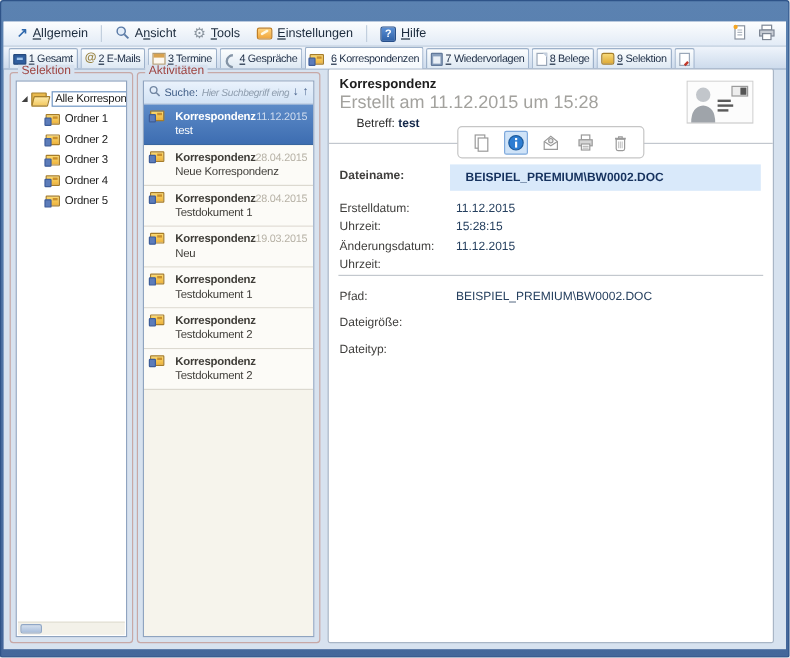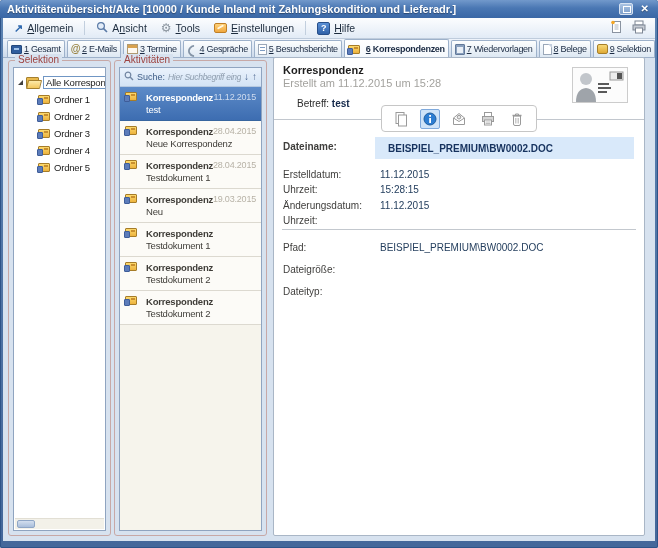--- a/index.html
+++ b/index.html
@@ -61,21 +61,21 @@
     display:flex; align-items:center; gap:2px;
     height:17px; padding:0 3px;
     background:linear-gradient(#fdfefe,#dde8f3);
     border:1px solid #9db1ca; border-bottom:none;
     border-radius:2px 2px 0 0;
     color:#1c2c44; font-size:9px; letter-spacing:-0.3px; white-space:nowrap;
     flex:none;
   }
   .tab.active{
     background:linear-gradient(#ffffff,#f4f8fc);
-    height:19px; margin-bottom:-1px; z-index:2; position:relative;font-weight:bold;
+    height:19px; margin-bottom:-1px; z-index:2; position:relative;
   }
 
   
   .groupbox{
     position:absolute; border:1px solid #c7a8a6; border-radius:3px;
   }
   .groupbox > .glabel{
     position:absolute; top:-7px; left:6px; padding:0 3px;
     background:#d7e2ef; color:#9e4340; font-size:10px; white-space:nowrap;
   }
@@ -134,21 +134,21 @@
   .aitem.selected .txt{ color:#fff; }
   .aitem.selected .date{ color:#cfdcef; }
   .aitem .ic-corr{ margin-top:1px; }
 
   
   .detail{
     position:absolute; left:270px; top:39px; width:372px; height:479px;
     background:#fff; border:1px solid #a9b6c6; border-radius:2px;
   }
   .d-title{ position:absolute; left:9px; top:6px; font-weight:bold; font-size:11px; color:#1d1d1d; }
-  .d-created{ position:absolute; left:9px; top:19px; font-size:11px; color:#a3a29e;text-align:center; }
+  .d-created{ position:absolute; left:9px; top:19px; font-size:15px; color:#a3a29e;text-align:center; }
   .d-betreff{ position:absolute; left:23px; top:40px; font-size:10px; color:#2c2c2c; }
   .d-betreff b{ color:#14284a; }
   .d-contact{ position:absolute; right:16px; top:9px; }
 
   .d-sep1{ position:absolute; left:0; right:0; top:61px; height:1px; background:#c2c7ce; }
   .d-toolbar{
     position:absolute; left:50%; transform:translateX(-50%); top:47px;
     height:27px; background:#fff; border:1px solid #c6c6c6; border-radius:4px;
     display:flex; align-items:center; padding:0 9px; gap:9px; z-index:3;
   }
@@ -188,25 +188,20 @@
   .ic-fold::after{ content:""; position:absolute; right:-1px; top:-1px; width:0; height:0; border-left:4px solid transparent; border-top:4px solid #c3cedd; }
   .ic-proj{ width:11px; height:10px; background:linear-gradient(#f7d877,#dfaa35); border:1px solid #a67f2a; border-radius:2px; }
   .ic-dun{ width:9px; height:11px; background:#fff; border:1px solid #9aa7b8; }
   .ic-dun::after{ content:""; position:absolute; right:0px; bottom:0px; width:4px; height:2px; background:#c0392b; transform:rotate(-45deg); }
 </style>
 </head>
 <body>
 
 <div class="window">
 
-  <div class="titlebar">
-    <span class="title">Aktivitätenübersicht/Akte [10000 / Kunde Inland mit Zahlungskondition und Lieferadr.]</span>
-    <span class="tb-max"></span>
-    <span class="tb-close">✕</span>
-  </div>
 
   <div class="bodyarea">
 
     <div class="menubar">
       <div class="menu-item">
         <span class="ic ic-arrow-ne">↗</span>
         <span><span></span><span class="hot">A</span><span>llgemein</span></span>
       </div>
       <div class="menu-sep"></div>
       <div class="menu-item">
@@ -254,24 +249,20 @@
           <span class="ic ic-at">@</span>
           <span><span class="hot">2</span><span> E-Mails</span></span>
         </div>
       <div class="tab">
           <span class="ic ic-cal"></span>
           <span><span class="hot">3</span><span> Termine</span></span>
         </div>
       <div class="tab">
           <span class="ic ic-phone"></span>
           <span><span class="hot">4</span><span> Gespräche</span></span>
-        </div>
-      <div class="tab">
-          <span class="ic ic-page lines"></span>
-          <span><span class="hot">5</span><span> Besuchsberichte</span></span>
         </div>
       <div class="tab active">
           <span class="ic ic-corr"></span>
           <span><span class="hot">6</span><span> Korrespondenzen</span></span>
         </div>
       <div class="tab">
           <span class="ic ic-clip"></span>
           <span><span class="hot">7</span><span> Wiedervorlagen</span></span>
         </div>
       <div class="tab">

